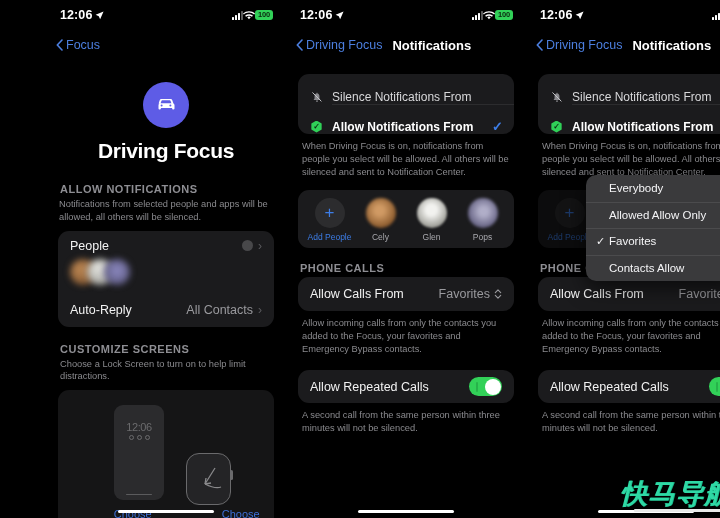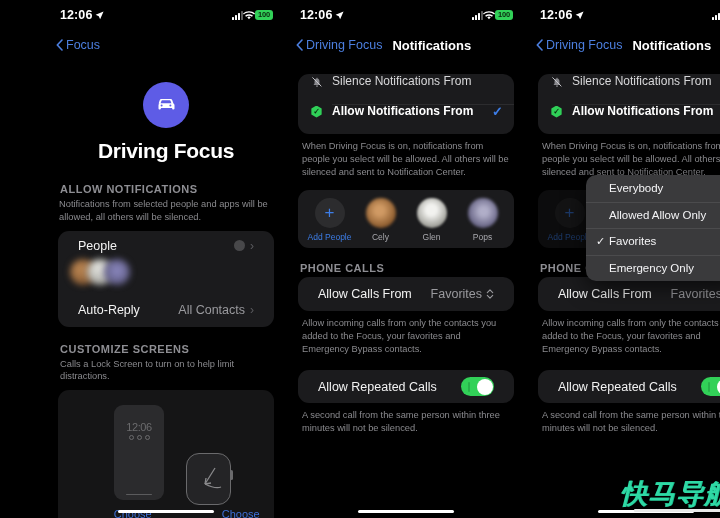--- a/index.html
+++ b/index.html
@@ -27,21 +27,21 @@
   .batt{background:#31d158;color:#0b2a10;font-size:7.5px;font-weight:700;border-radius:3px;padding:1px 3px 1px 3px;line-height:1;letter-spacing:-.2px;}
 
   
   .navbar{height:30px;display:flex;align-items:center;padding:0 10px;gap:6px;}
   .backlink{display:flex;align-items:center;gap:3px;color:#4c7fe0;font-size:12.5px;white-space:nowrap;justify-content:space-between;}
   .chev{width:7px;height:12px;flex:none;}
   .nav-title{color:#fff;font-size:13px;font-weight:700;margin-left:4px;}
 
   
   .group{background:#1b1b1d;border-radius:11px;margin:0 12px;}
-  .row{display:flex;align-items:center;min-height:34px;padding:0 20px;position:relative;}
+  .row{display:flex;align-items:center;min-height:34px;padding:0 12px;position:relative;}
   .row-label{color:#f2f2f2;font-size:12.5px;flex:1;}
   .row-value{color:#9a9a9e;font-size:12.5px;}
   .sec-head{color:#8e8e93;font-size:11px;font-weight:700;letter-spacing:.5px;text-transform:uppercase;padding:0 14px;margin-bottom:3px;}
   .sec-note{color:#8a8a8e;font-size:9.3px;line-height:1.38;padding:0 14px;}
   .footnote{color:#8a8a8e;font-size:9.3px;line-height:1.4;padding:6px 16px 0 16px;}
   .disclose{color:#5a5a5e;font-size:12px;margin-left:5px;}
 
   
   .hero{display:flex;flex-direction:column;align-items:center;margin-top:22px;}
   .focus-icon{width:46px;height:46px;border-radius:50%;background:#5e5ce6;display:flex;align-items:center;justify-content:center;}
@@ -64,21 +64,21 @@
   .dots i{width:5px;height:5px;border-radius:50%;border:1px solid #6b6b6d;display:block;}
   .phone-bar{position:absolute;bottom:5px;left:12px;right:12px;height:1.5px;border-radius:1px;background:#5b5b5d;}
   .watch-mock{position:absolute;left:128px;top:63px;width:45px;height:52px;border-radius:13px;border:1.5px solid #6a6a6c;background:#242426;}
   .watch-crown{position:absolute;right:-3px;top:16px;width:3px;height:10px;border-radius:2px;background:#6a6a6c;}
   .choose-row{position:absolute;bottom:10px;left:0;right:0;display:flex;}
   .choose{color:#3d6fd8;font-size:11px;text-align:center;}
   .choose.c1{width:166px;}
   .choose.c2{width:74px;}
 
   
-  .opt-row{display:flex;align-items:flex-start;min-height:30px;padding:0 11px;position:relative;gap:8px;}
+  .opt-row{display:flex;align-items:flex-end;min-height:30px;padding:0 11px;position:relative;gap:8px;}
   .opt-row + .opt-row::before{content:"";position:absolute;left:34px;right:0;top:0;height:1px;background:#2c2c2e;}
   .opt-label{font-size:12px;flex:1;}
   .opt-label.dim{color:#d8d8da;font-weight:400;}
   .opt-label.on{color:#fff;font-weight:700;}
   .tick{color:#3d7ee8;font-size:13px;font-weight:700;}
   .ico{width:15px;height:15px;flex:none;display:flex;align-items:center;justify-content:center;}
   .greenbadge{width:12px;height:12px;border-radius:3px;background:#30d158;display:flex;align-items:center;justify-content:center;color:#0a2a10;font-size:8px;font-weight:900;clip-path:polygon(50% 0%,93% 25%,93% 75%,50% 100%,7% 75%,7% 25%);}
 
   .people-card{background:#1b1b1d;border-radius:11px;margin:0 12px;display:flex;padding:8px 6px 6px 6px;}
   .pcell{flex:1;display:flex;flex-direction:column;align-items:center;gap:4px;}
@@ -179,21 +179,21 @@
         <div class="row">
           <span class="row-label">Auto-Reply</span>
           <span class="row-value">All Contacts</span>
           <span class="disclose">›</span>
         </div>
       </div>
     </div>
 
     <div style="margin-top:16px;">
       <div class="sec-head">CUSTOMIZE SCREENS</div>
-      <div class="sec-note" style="margin-bottom:7px;">Calls a Lock Screen to turn on to help limit distractions.</div>
+      <div class="sec-note" style="margin-bottom:7px;">Choose a Lock Screen to turn on to help limit distractions.</div>
       <div class="screens-card">
         <div class="phone-mock">
           <div class="phone-time">12:06</div>
           <div class="dots">
               <i></i>
               <i></i>
               <i></i>
             </div>
           <div class="phone-bar"></div>
         </div>
@@ -420,21 +420,21 @@
       <div class="menu-item">
         <span class="menu-check"></span>
         <span>Allowed Allow Only</span>
       </div>
       <div class="menu-item">
         <span class="menu-check">✓</span>
         <span>Favorites</span>
       </div>
       <div class="menu-item">
         <span class="menu-check"></span>
-        <span>Emergency Only</span>
+        <span>Contacts Allow</span>
       </div>
     </div>
 
     <div class="home-ind"></div>
 
     <div class="watermark">
       <div class="wm-text">快马导航网</div>
       <div class="wm-bar"></div>
     </div>
   </div>

